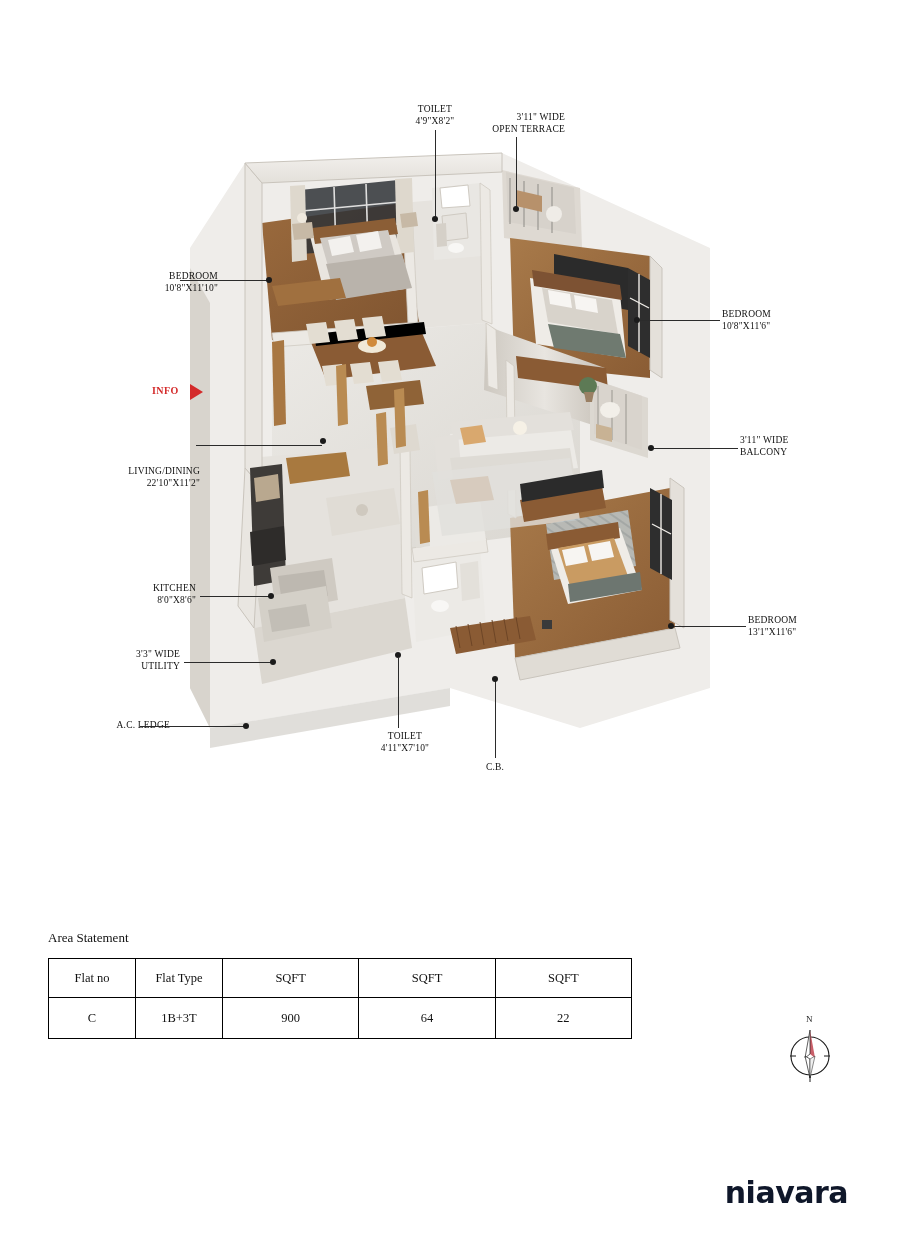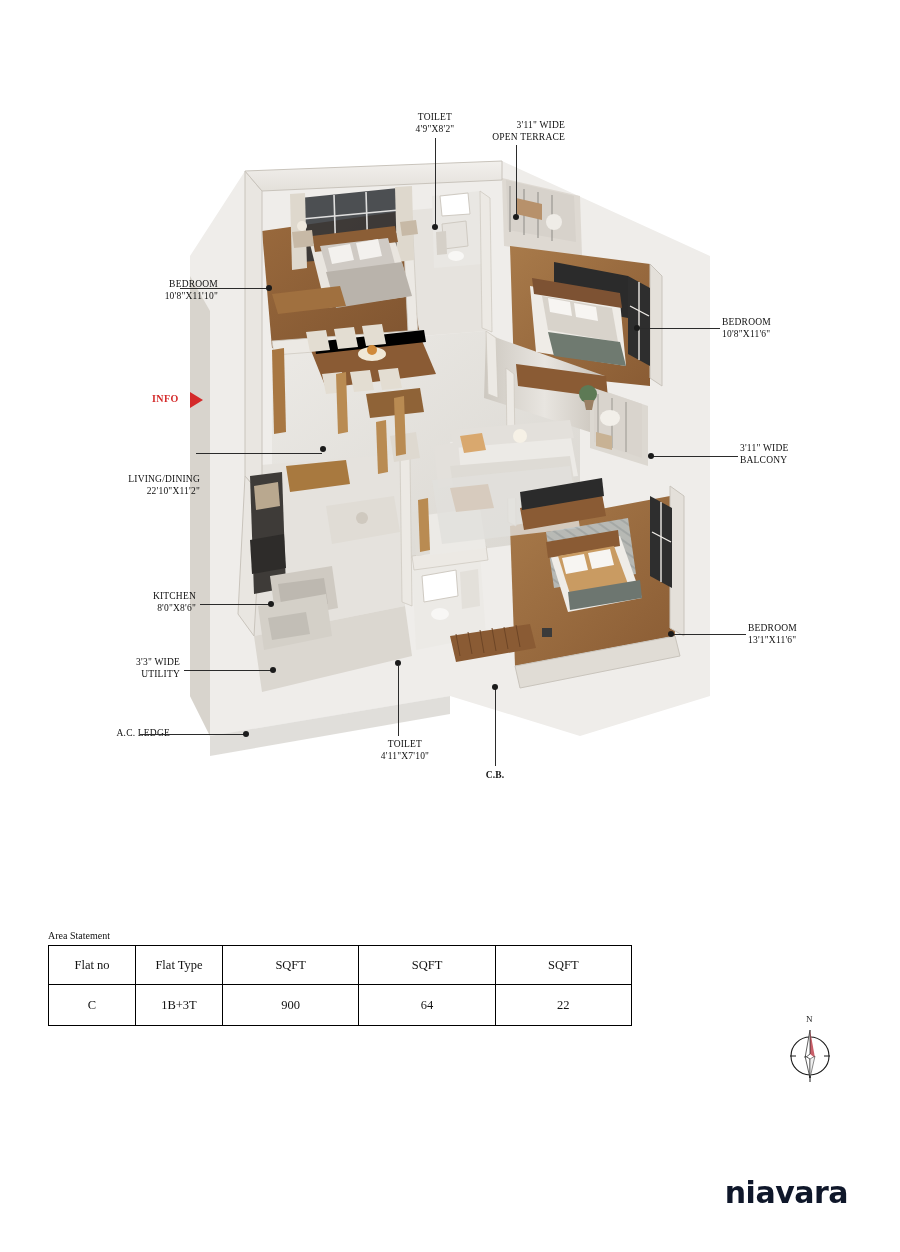--- a/index.html
+++ b/index.html
@@ -12,21 +12,21 @@
     height: 1252px;
     position: relative;
     font-family: "Liberation Serif", serif;
     color: #1a1a1a;
     overflow: hidden;
   }
 
   
   #plan-stage {
     position: absolute;
-    left: 0; top: 16px;
+    left: 0; top: 8px;
     width: 728px; height: 800px;
   }
 
   .label {
     position: absolute;
     font-family: "Liberation Serif", serif;
     font-size: 9.5px;
     line-height: 12px;
     letter-spacing: 0.2px;
     color: #111;
@@ -76,22 +76,22 @@
 
   
   #area-statement {
     position: absolute;
     left: 48px;
     top: 930px;
     width: 584px;
   }
   #area-title {
     font-family: "Liberation Serif", serif;
-    font-size: 10px;
-    margin-bottom: 4px;
+    font-size: 13px;
+    margin-bottom: 12px;
     color: #111;
   }
   table.area {
     border-collapse: collapse;
     width: 584px;
     table-layout: fixed;
   }
   table.area td, table.area th {
     border: 1px solid #000;
     text-align: center;
@@ -431,21 +431,21 @@
 
   <div class="label left" style="left:60px; top:711px; width:110px;">A.C. LEDGE</div>
   <div class="leader h" style="left:140px; top:718px; width:106px;"></div>
   <div class="dot" style="left:243px; top:715px;"></div>
 
   <div class="label center" style="left:360px; top:722px; width:90px;">TOILET
 4'11"X7'10"</div>
   <div class="leader v" style="left:398px; top:650px; height:70px;"></div>
   <div class="dot" style="left:395px; top:644px;"></div>
 
-  <div class="label center" style="left:470px; top:753px; width:50px;font-weight:bold;">C.B.</div>
+  <div class="label center" style="left:470px; top:753px; width:50px;">C.B.</div>
   <div class="leader v" style="left:495px; top:672px; height:78px;"></div>
   <div class="dot" style="left:492px; top:668px;"></div>
 </div>
 
 <div id="area-statement">
   <div id="area-title">Area Statement</div>
   <table class="area">
     <tbody>
       <tr class="r2">
         <td class="col-flatno">Flat no</td>

